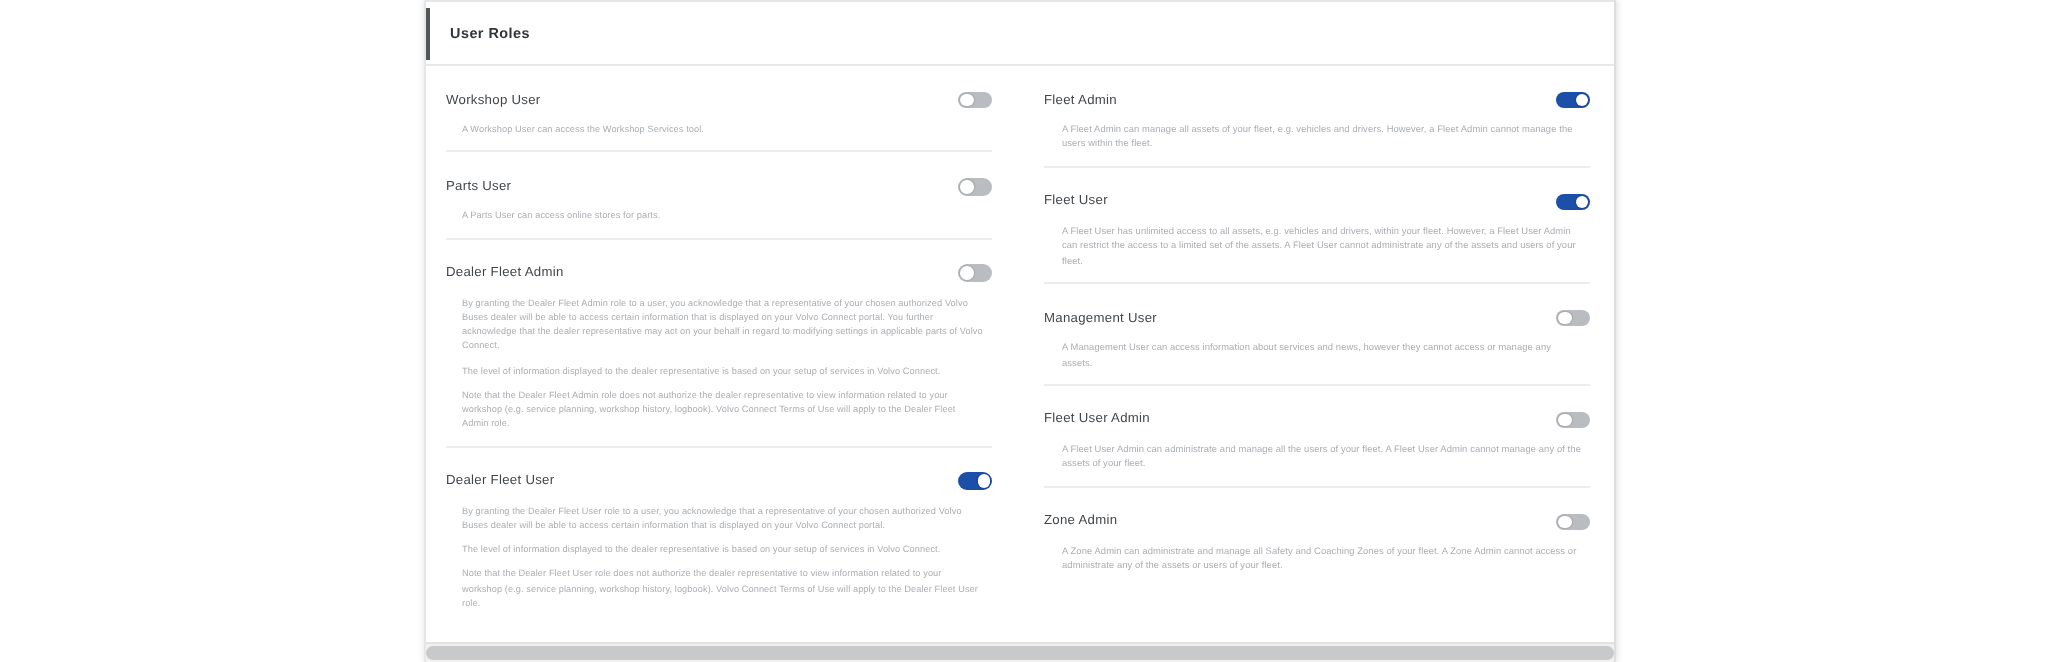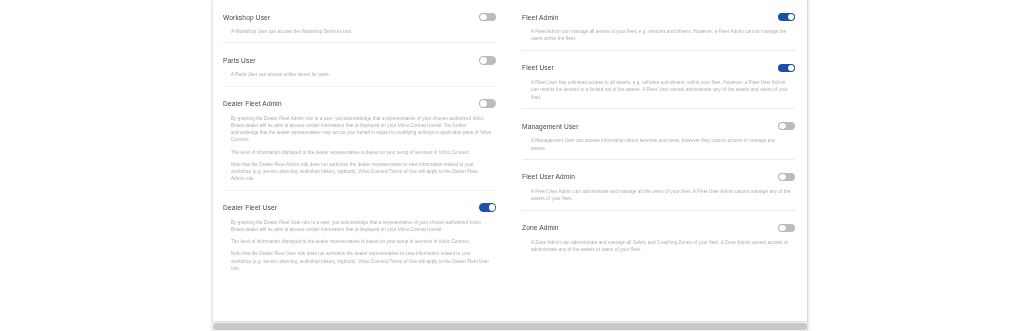--- a/index.html
+++ b/index.html
@@ -160,20 +160,24 @@
     border-radius: 4px;
   }
 </style>
 </head>
 <body>
 
 <div class="page">
 
   <div class="card">
 
+    <div class="card-header">
+      <div class="header-accent"></div>
+      <div class="card-title">User Roles</div>
+    </div>
 
     <div class="card-body">
       <div class="col col-left">
           <div class="role">
             <div class="role-head">
               <div class="role-name">Workshop User</div>
               <div class="toggle" role="switch" aria-checked="false">
                 <div class="knob"></div>
               </div>
             </div>

